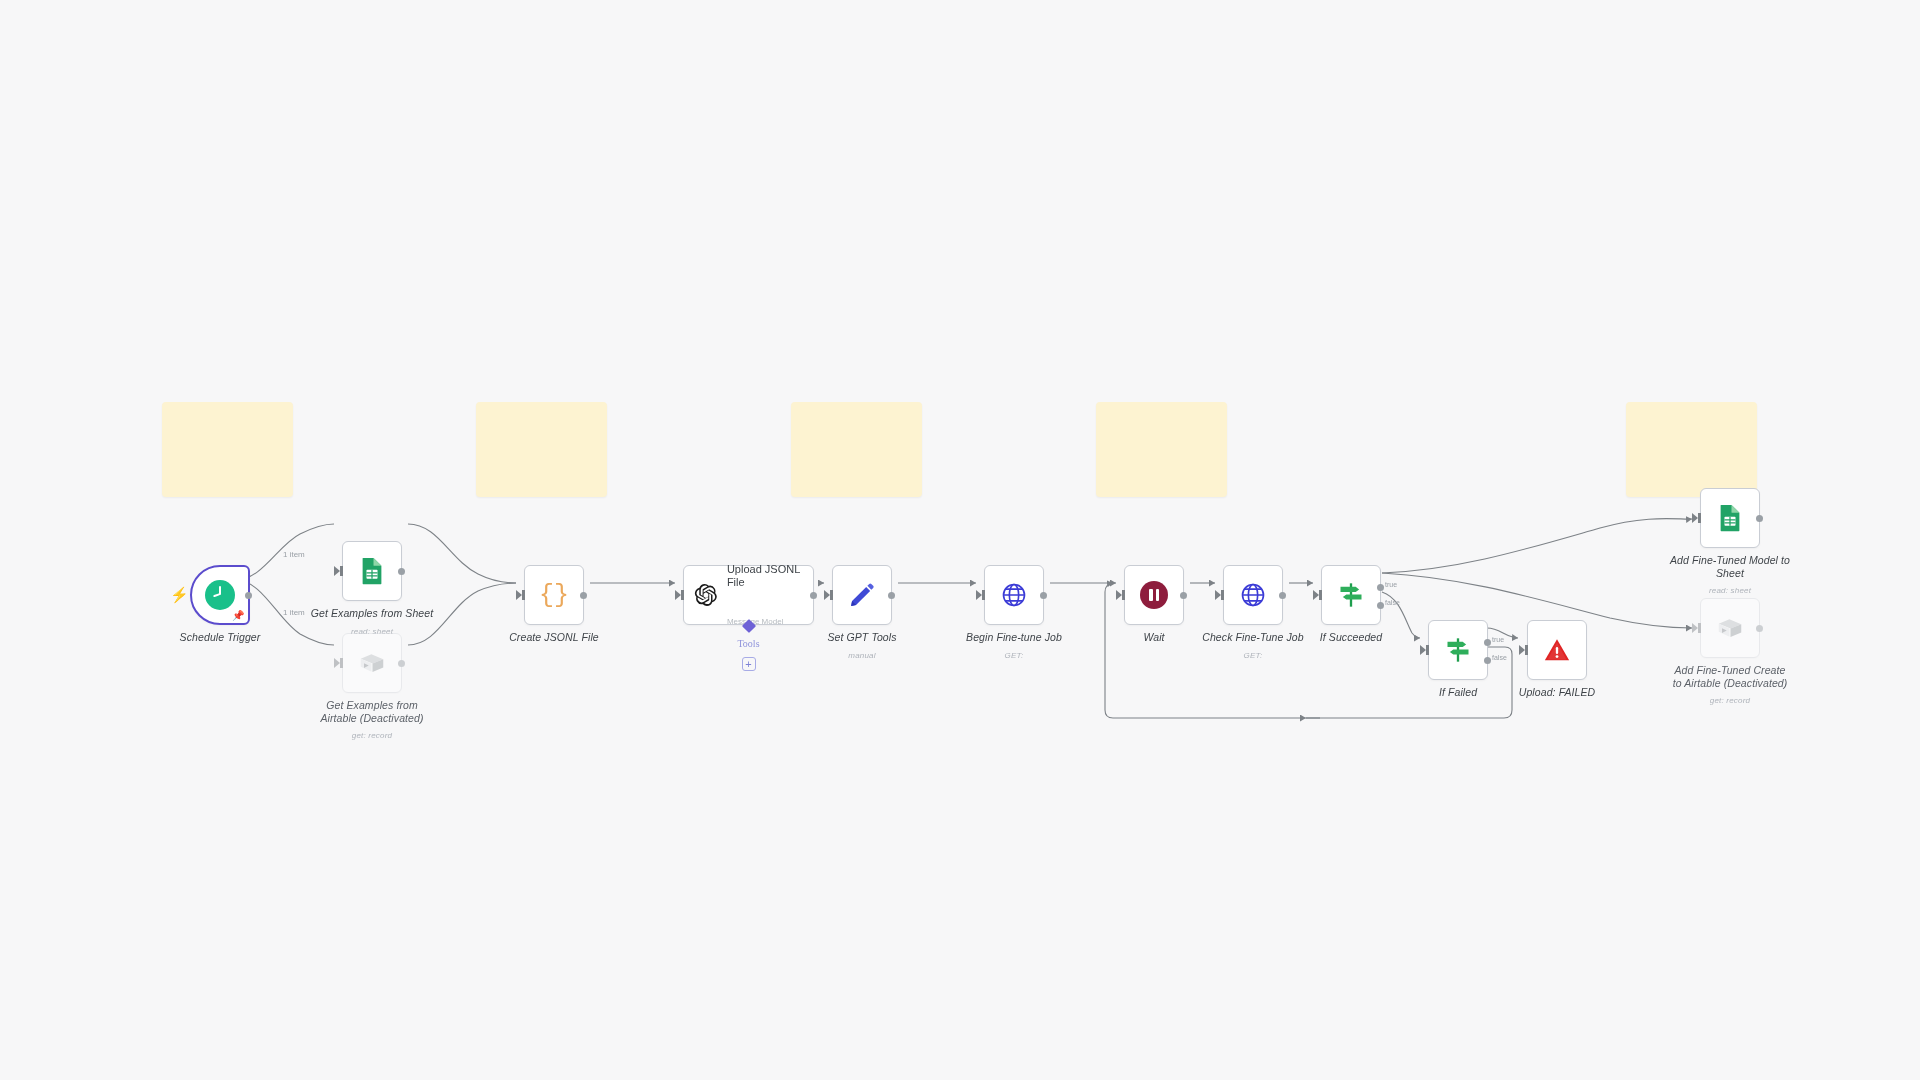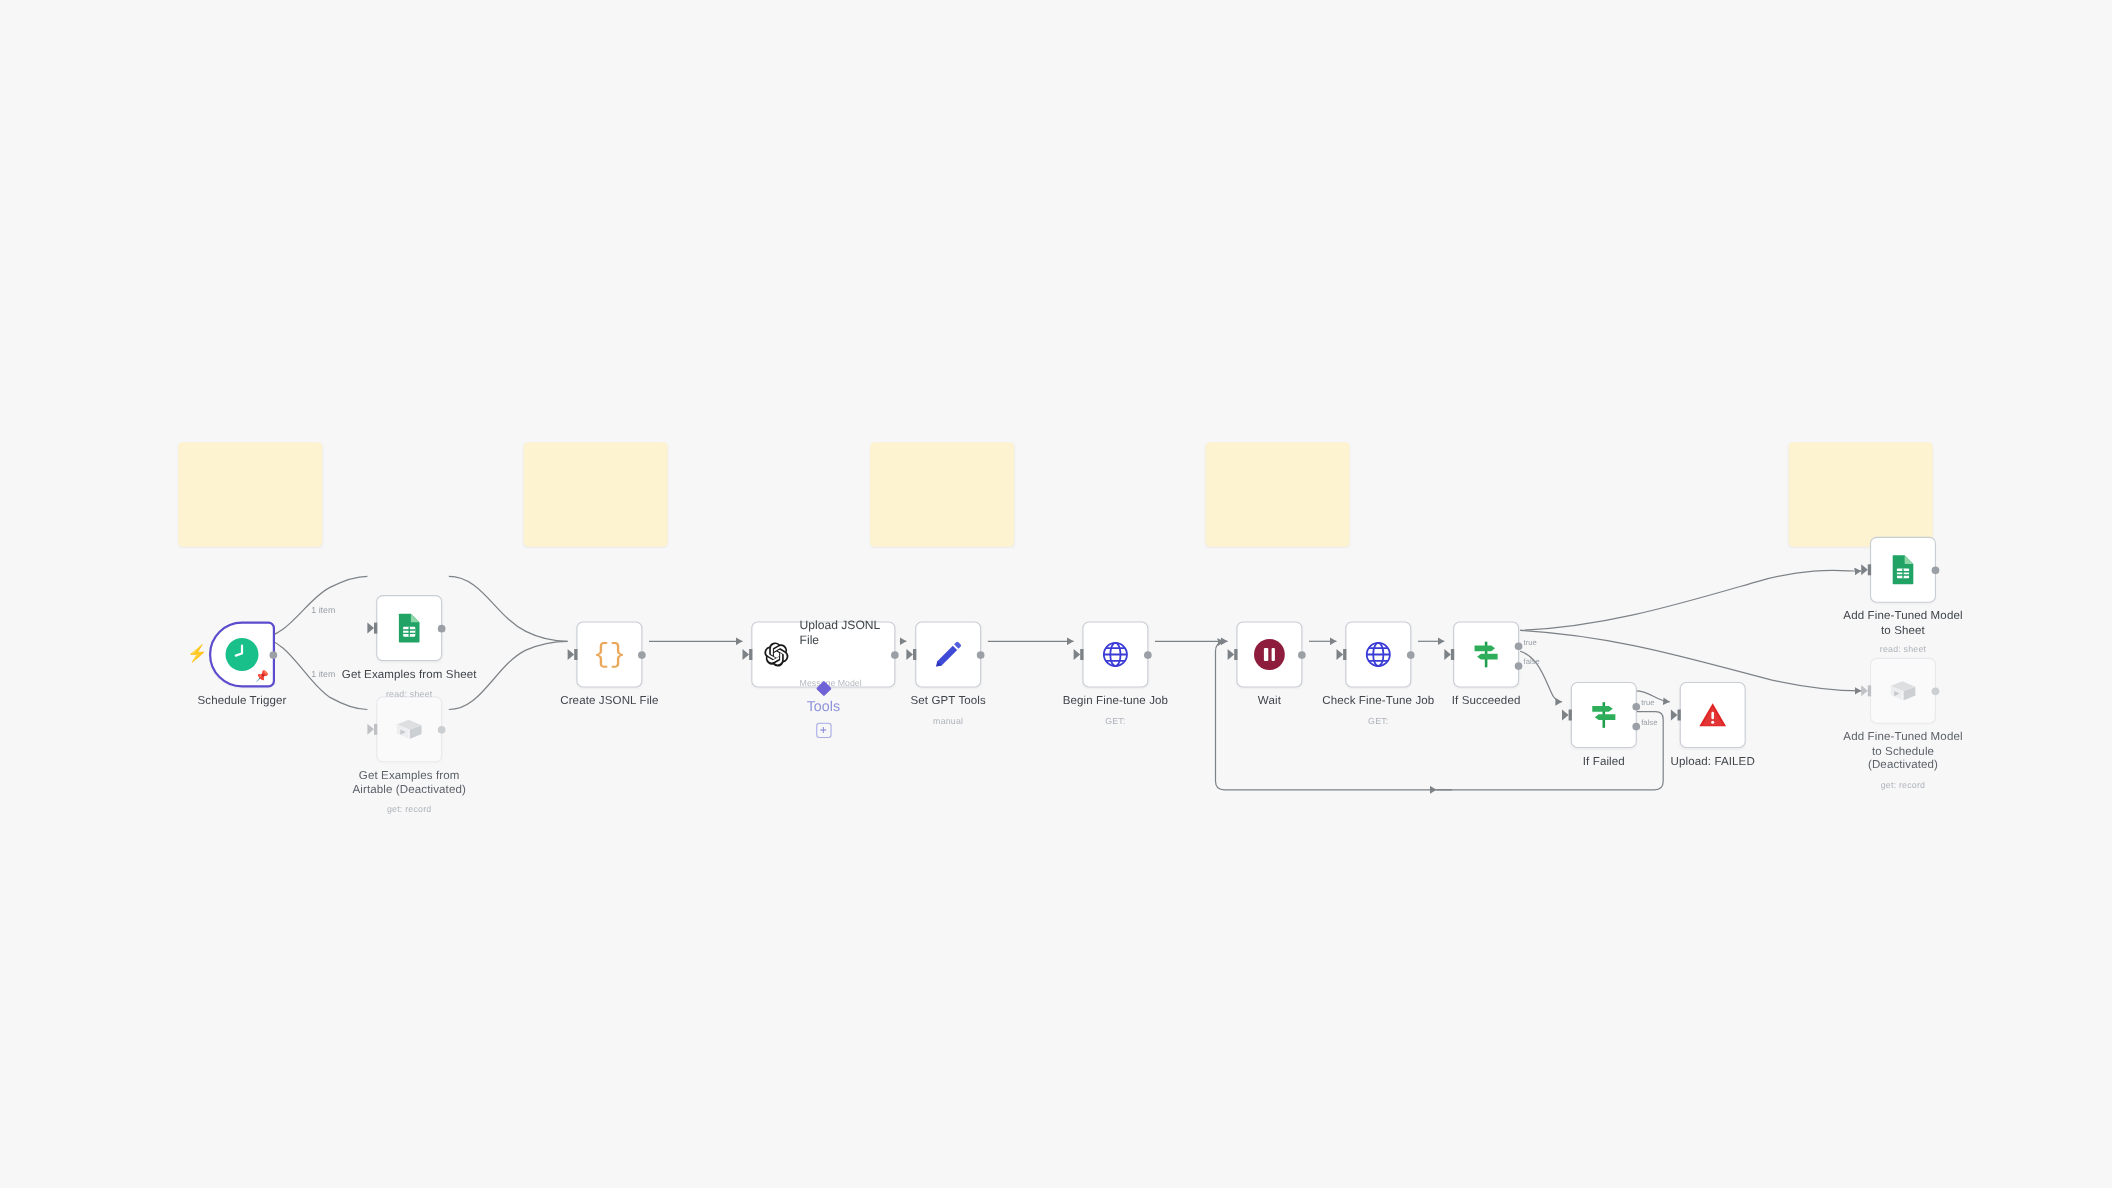--- a/index.html
+++ b/index.html
@@ -48,20 +48,21 @@
   }
   .node-box.dim { opacity: .45; border-color: #d6d9de; }
 
   .node-caption {
     position: absolute;
     left: 50%;
     transform: translateX(-50%);
     top: 66px;
     text-align: center;
     white-space: nowrap;
+    font-style: italic;
   }
   .node-title {
     font-size: 10.5px;
     color: #3f4449;
     line-height: 12.5px;
     letter-spacing: .1px;
   }
   .node-title.multiline { white-space: normal; width: 120px; }
   .node-sub {
     font-size: 8px;
@@ -127,21 +128,21 @@
     left: 50%; bottom: -7px; margin-left: -5px;
     width: 10px; height: 10px;
     background: #6e62d6;
     transform: rotate(45deg);
     border-radius: 1px;
   }
   .tools-label {
     position: absolute;
     left: 50%; transform: translateX(-50%);
     bottom: -25px;
-    font-size: 13px; color: #8f93db;
+    font-size: 10px; color: #8f93db; font-family: Liberation Serif, serif;
   }
   .tools-plus {
     position: absolute;
     left: 50%; margin-left: -7px;
     bottom: -47px;
     width: 14px; height: 14px;
     border: 1px solid #a7abe6;
     border-radius: 3px;
     color: #7c81d6; font-size: 11px; line-height: 12px;
     text-align: center;
@@ -459,18 +460,18 @@
       <span class="in-bar"></span>
       <svg class="ico" width="30" height="30" viewBox="0 0 24 24">
         <path d="M3 8.5 11.5 5 21 9l-8.6 3.4z" fill="#bfc3c7"></path>
         <path d="M12.4 12.4 21 9v6.5l-8.6 3.6z" fill="#9ca1a6"></path>
         <path d="M3 8.5v6.4l8.6 4v-6.6z" fill="#e2e5e8"></path>
         <path d="M5.6 12.2 9.4 14l-3.8 1.9z" fill="#8b9096"></path>
       </svg>
       <span class="port out"></span>
     </div>
     <div class="node-caption">
-      <div class="node-title multiline">Add Fine-Tuned Model to Schedule (Deactivated)</div>
+      <div class="node-title multiline">Add Fine-Tuned Create to Airtable (Deactivated)</div>
       <div class="node-sub">get: record</div>
     </div>
   </div>
 
 </div>
 
 </body></html>

